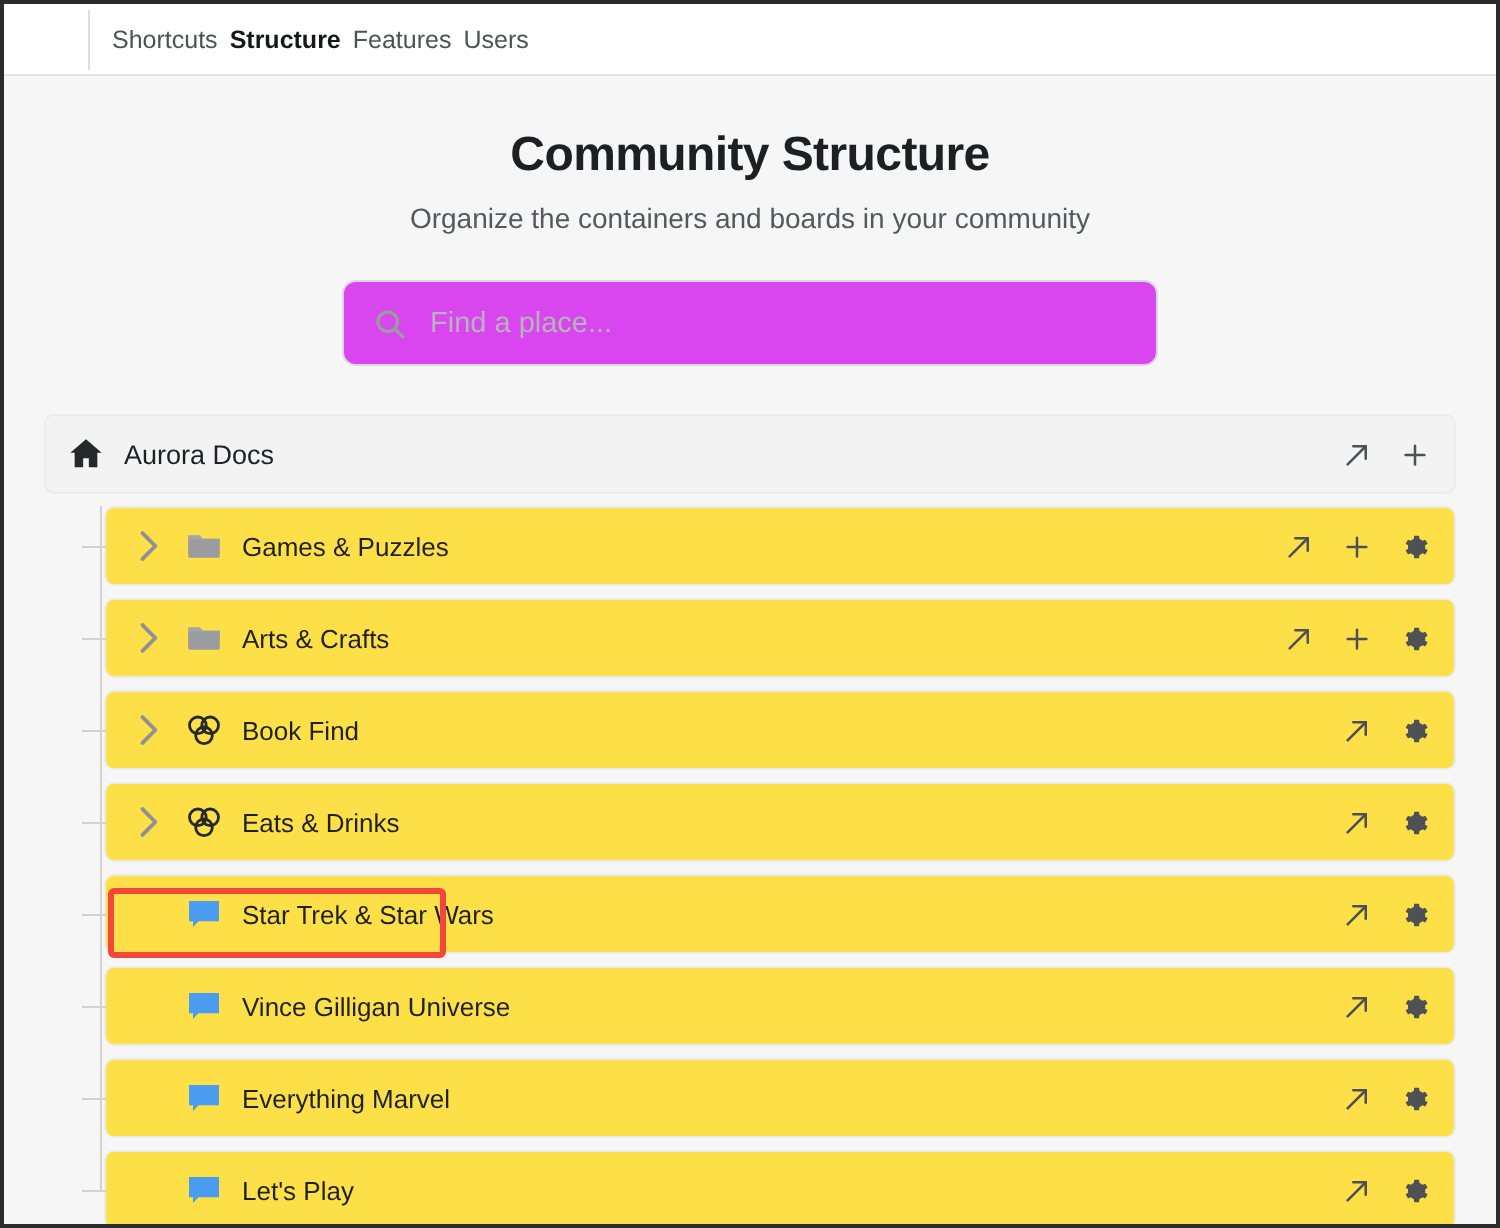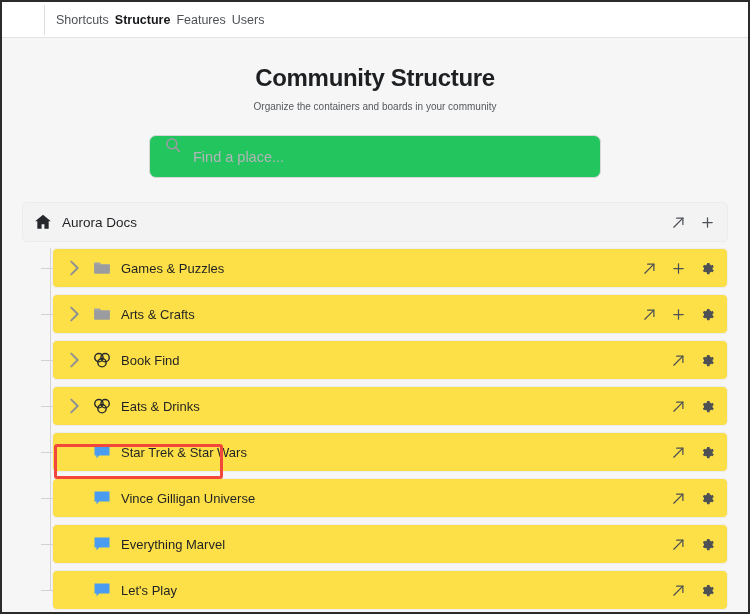--- a/index.html
+++ b/index.html
@@ -50,32 +50,33 @@
   
   #page-head { text-align: center; padding-top: 26px; }
   #page-title {
     font-size: 24px;
     font-weight: bold;
     color: #1d1f21;
     letter-spacing: -0.3px;
   }
   #page-sub {
     margin-top: 9px;
-    font-size: 10px;
+    font-size: 14px;
     color: #55585c;
   }
 
   
   #search-wrap {
     margin: 23px auto 0;
-    width: 452px; height: 43px;
-    background: #22c55e;
+    width: 408px; height: 43px;
+    background: #d946ef;
     border: 1px solid #d8d8da;
     border-radius: 7px;
     display: flex;
+    align-items: center;
     padding: 0 14px;
   }
   #search-icon { width: 18px; height: 18px; flex: 0 0 auto; color: #9a9ca0; }
   #search-input {
     flex: 1 1 auto;
     border: 0; outline: 0;
     background: transparent;
     margin-left: 11px;
     font-family: "Liberation Sans", sans-serif;
     font-size: 14.5px;

